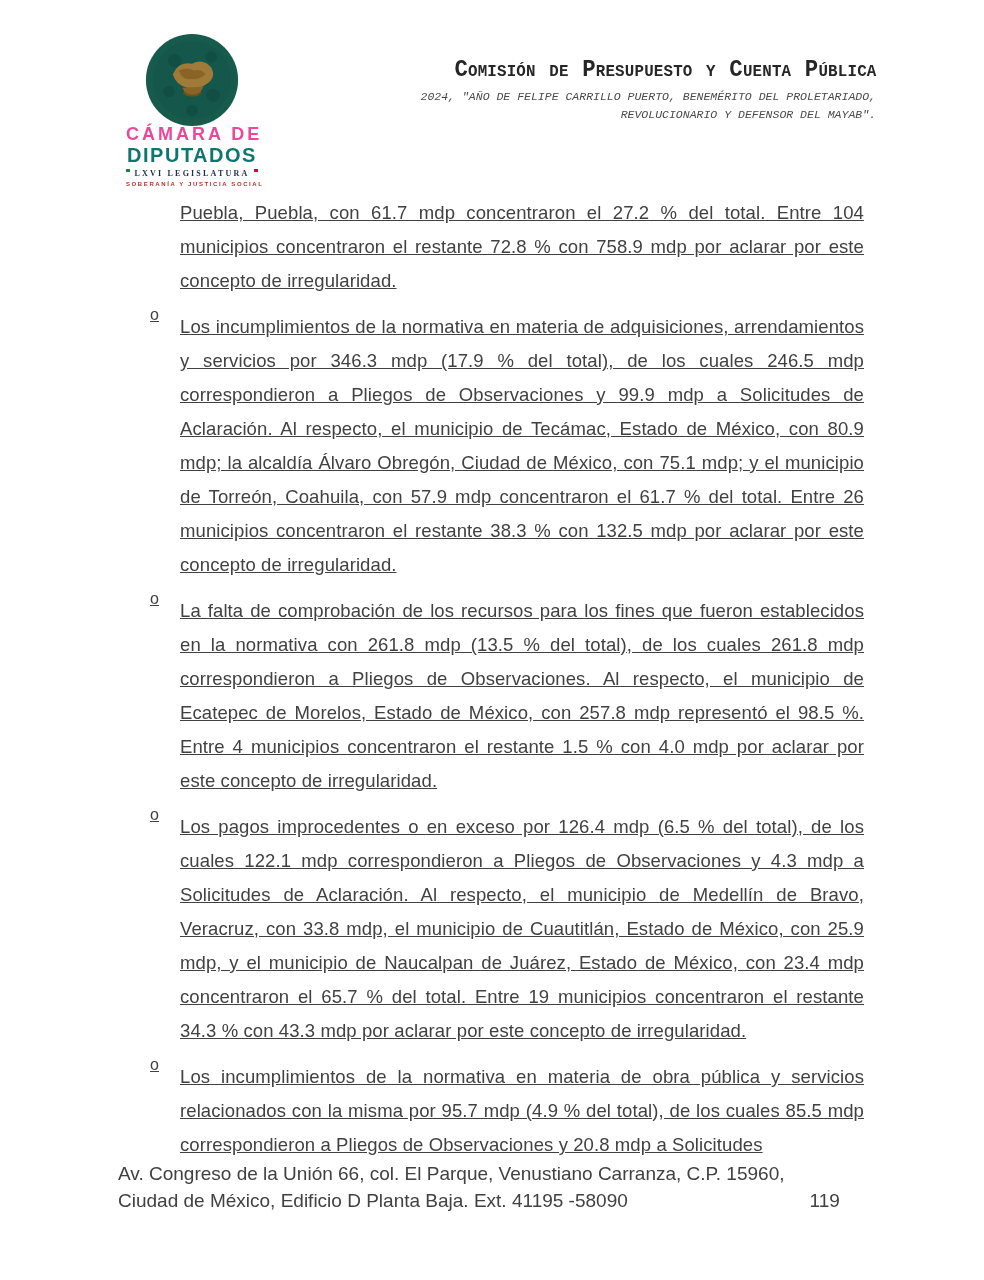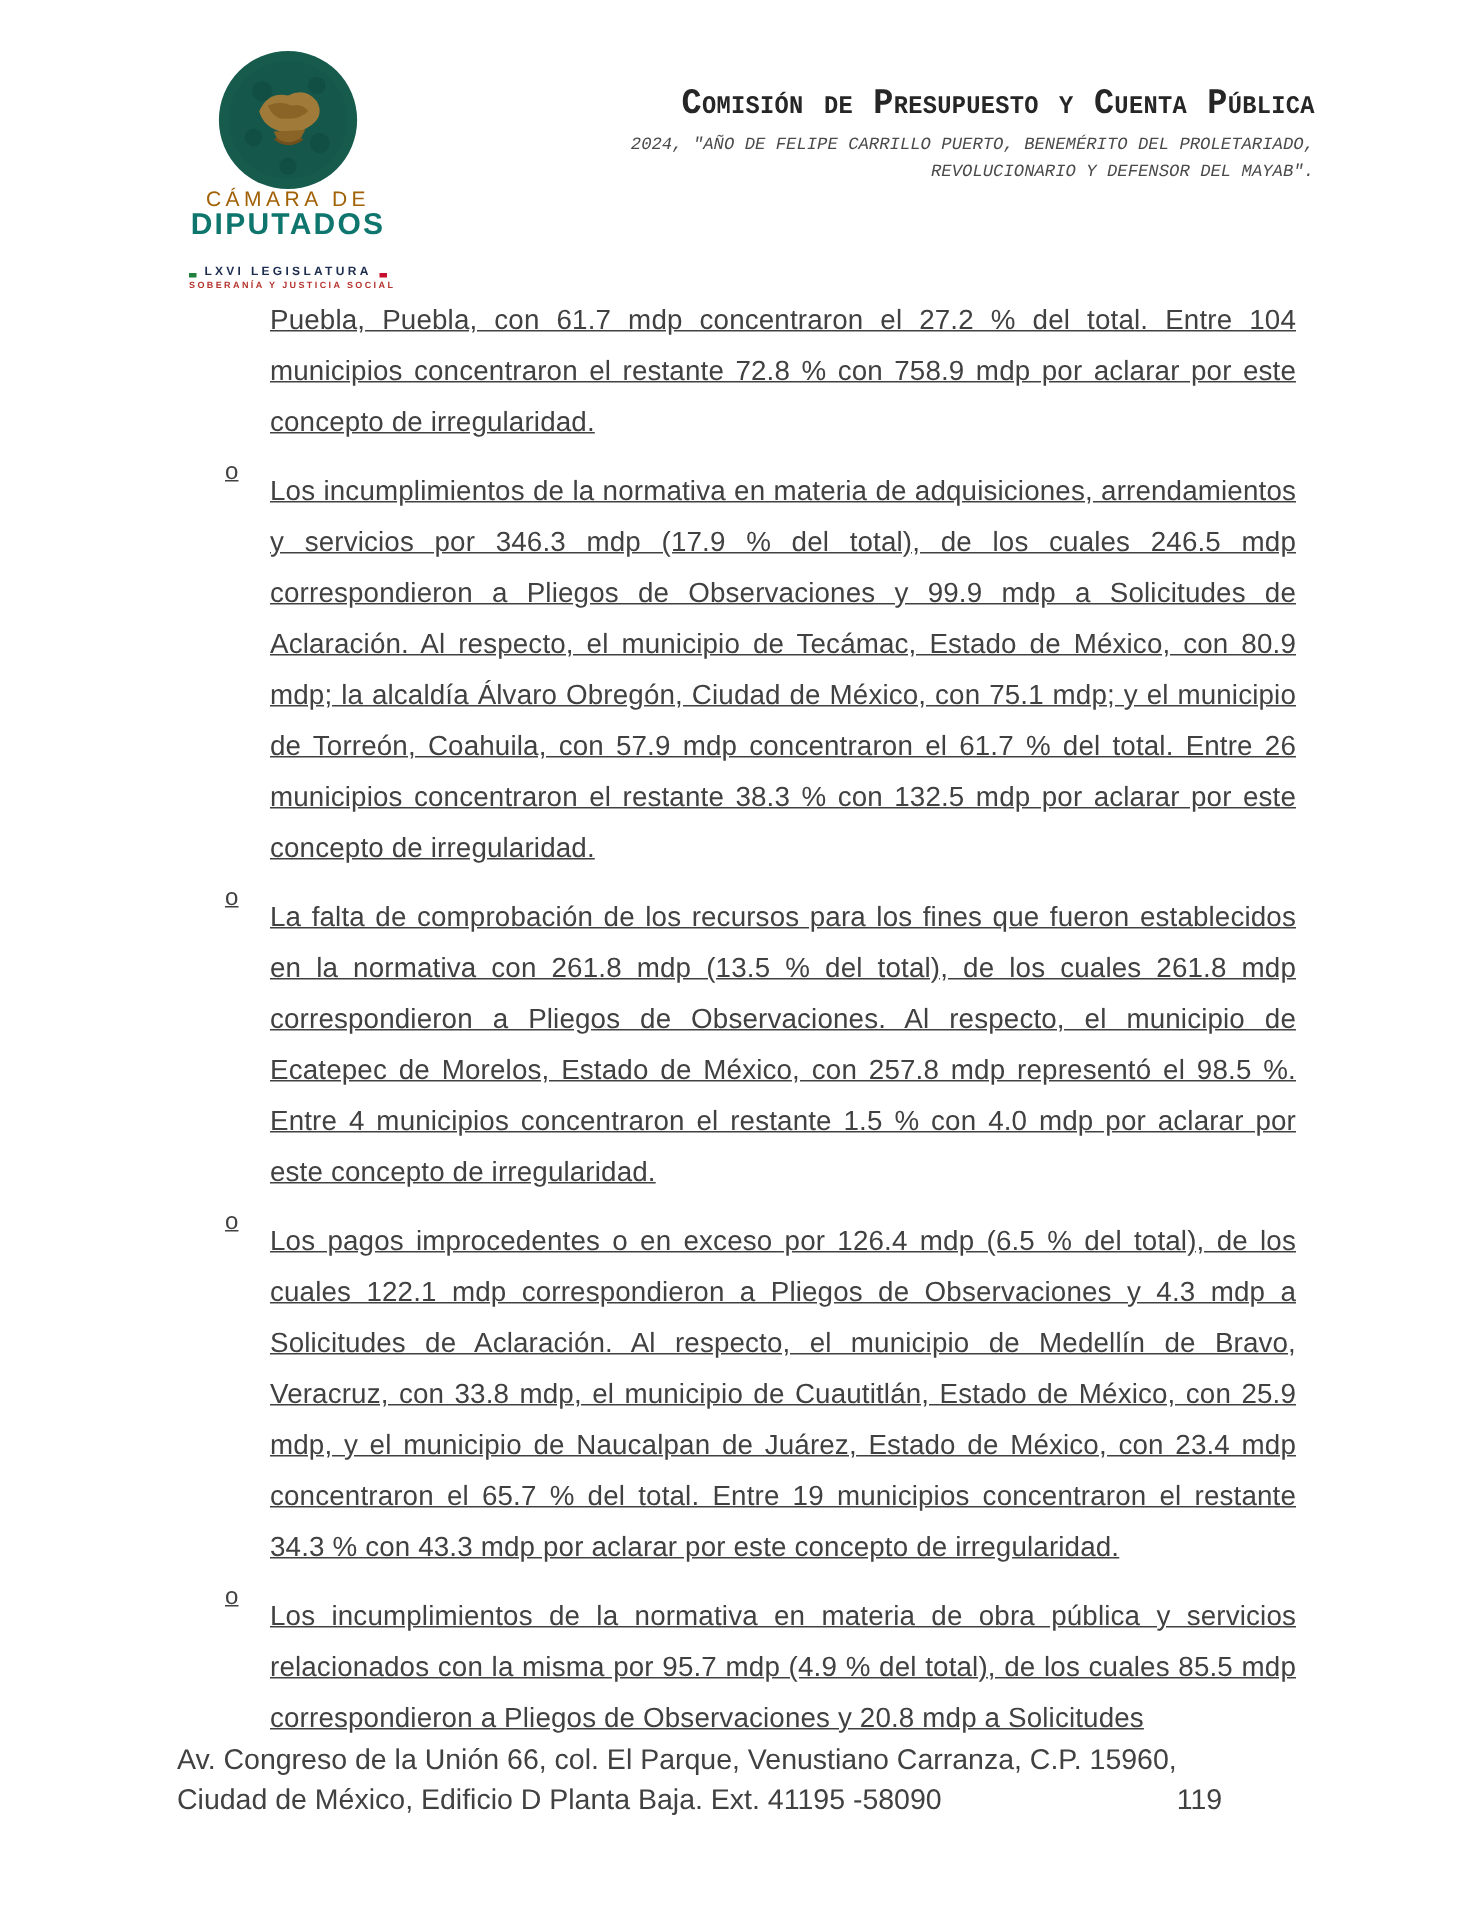--- a/index.html
+++ b/index.html
@@ -15,30 +15,30 @@
   }
 
   
   .logo-block {
     position:absolute; left:126px; top:32px; width:132px;
     text-align:center;
   }
   .logo-circle { width:96px; height:96px; margin:0 auto; display:block; }
   .org-line1 {
     margin-top:-4px;
-    font-size:14px; font-weight:normal; letter-spacing:3px;
-    color:#a16207; white-space:nowrap;
+    font-size:18px; font-weight:bold; letter-spacing:3px;
+    color:#ec4899; white-space:nowrap;
   }
   .org-line2 {
     font-size:20px; font-weight:bold; letter-spacing:1.5px;
     color:#0f766e; white-space:nowrap; margin-top:-1px;
   }
   .legis-row {
-    margin-top:14px;
-    display:flex; align-items:flex-end; justify-content:center; gap:5px;
+    margin-top:2px;
+    display:flex; align-items:flex-start; justify-content:center; gap:5px;font-family:Liberation Serif, serif;
   }
   .dash { width:20px; height:3px; }
   .dash-green { background:#20813c; }
   .dash-red   { background:#c8102e; }
   .legis-text {
     font-size:8px; font-weight:bold; letter-spacing:2.2px;
     color:#1d2d50; white-space:nowrap;
   }
   .slogan-text {
     margin-top:3px;
@@ -83,21 +83,21 @@
     color:#414141;
   }
   .bullet-body { flex:1; text-align:justify;margin-top:12px; }
 
   
   .footer {
     position:absolute; left:118px; right:118px; top:1160px;
     display:flex; align-items:flex-end;
     font-size:19px; line-height:27px; color:#414141;
   }
-  .page-number { font-size:19px; }
+  .page-number { font-size:19px;margin-left:25px; }
 </style>
 </head>
 <body>
 
 <div class="page">
 
   <div class="logo-block">
     <svg class="logo-circle" viewBox="0 0 100 100">
       <circle cx="50" cy="50" r="48" fill="#175b4d"></circle>
       <circle cx="50" cy="50" r="41" fill="#14564a" opacity="0.55"></circle>

